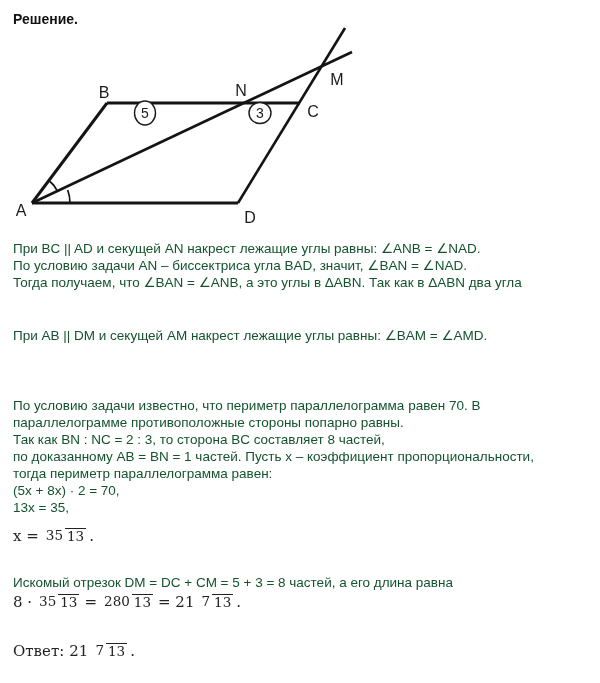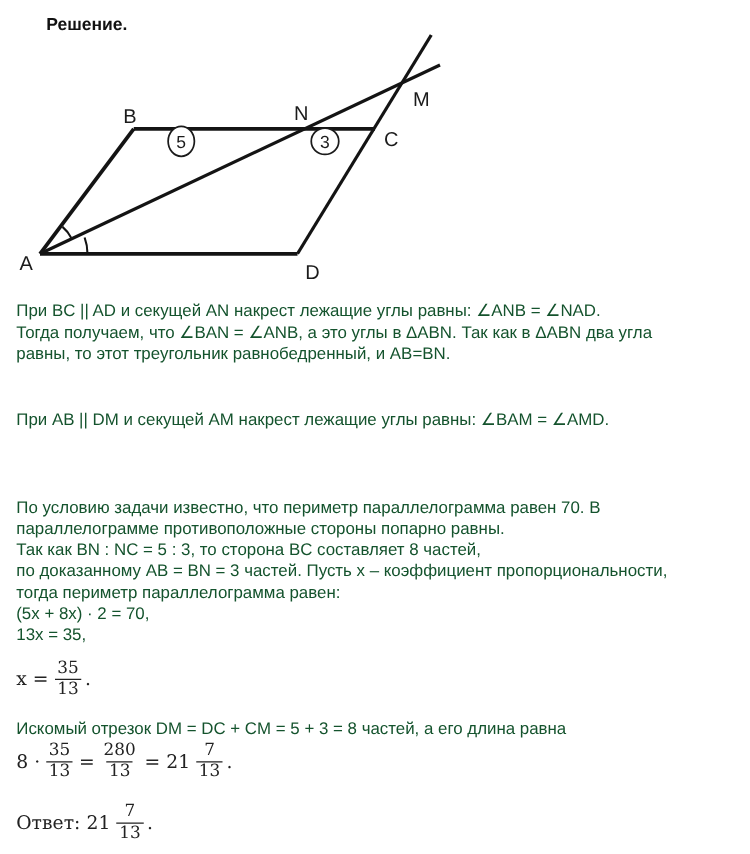--- a/index.html
+++ b/index.html
@@ -3,38 +3,38 @@
 <meta charset="utf-8">
 <style>
   * { margin:0; padding:0; box-sizing:border-box; }
   html,body { background:#ffffff; }
   body {
     width:600px; height:683px; position:relative; overflow:hidden;
     font-family:"Liberation Sans", sans-serif; color:#1d1d1d;
   }
   .title {
     position:absolute; left:13px; top:11px;
-    font-size:14px; font-weight:bold; color:#111;margin-left:24px;
+    font-size:14px; font-weight:bold; color:#111;
   }
   .diagram { position:absolute; left:0; top:26px; }
   .para { position:absolute; left:13px; font-size:13.5px; line-height:17px; color:#14532d; white-space:nowrap; }
   .p1 { top:240px; }
   .p2 { top:327px; }
   .p3 { top:397px; }
   .p4 { top:574px; }
   .mathrow {
     position:absolute; left:13px; display:flex; align-items:center;
     font-family:"DejaVu Serif", serif; font-size:15px; color:#222;
     gap:5px; white-space:nowrap;
   }
   .xeq   { top:527px; }
   .eqfin { top:593px; }
   .answ  { top:642px;justify-content:space-between; }
   .frac {
-    display:inline-flex; flex-direction:column; align-items:center;
+    display:inline-flex; flex-direction:row; align-items:center;
     font-size:13.5px; line-height:1.15; font-family:"DejaVu Serif", serif;
   }
   .frac .den { border-top:1.4px solid #222; padding:0 2px; }
   .frac .num { padding:0 2px; }
   .period { margin-left:-2px; }
   svg text { font-family:"Liberation Sans", sans-serif; fill:#1b1b1b; }
   .vlabel { font-size:16px; }
   .badge-num { font-size:14px; }
 </style>
 </head>
@@ -63,33 +63,33 @@
   <text class="vlabel" x="21" y="216" text-anchor="middle">A</text>
   <text class="vlabel" x="104" y="98" text-anchor="middle">B</text>
   <text class="vlabel" x="241" y="96" text-anchor="middle">N</text>
   <text class="vlabel" x="313" y="117" text-anchor="middle">C</text>
   <text class="vlabel" x="337" y="85" text-anchor="middle">M</text>
   <text class="vlabel" x="250" y="223" text-anchor="middle">D</text>
 </svg>
 
 <div class="para p1">
   <div>При BC || AD и секущей AN накрест лежащие углы равны: ∠ANB = ∠NAD.</div>
+  <div>По условию задачи AN – биссектриса угла BAD, значит, ∠BAN = ∠NAD.</div>
   <div>Тогда получаем, что ∠BAN = ∠ANB, а это углы в ΔABN. Так как в ΔABN два угла</div>
-  <div>равны, то этот треугольник равнобедренный, и AB=BN.</div>
 </div>
 
 <div class="para p2">
   <div>При AB || DM и секущей AM накрест лежащие углы равны: ∠BAM = ∠AMD.</div>
 </div>
 
 <div class="para p3">
   <div>По условию задачи известно, что периметр параллелограмма равен 70. В</div>
   <div>параллелограмме противоположные стороны попарно равны.</div>
-  <div>Так как BN : NC = 5 : 3, то сторона BC составляет 8 частей,</div>
-  <div>по доказанному AB = BN = 3 частей. Пусть x – коэффициент пропорциональности,</div>
+  <div>Так как BN : NC = 2 : 3, то сторона BC составляет 8 частей,</div>
+  <div>по доказанному AB = BN = 1 частей. Пусть x – коэффициент пропорциональности,</div>
   <div>тогда периметр параллелограмма равен:</div>
   <div>(5x + 8x) · 2 = 70,</div>
   <div>13x = 35,</div>
 </div>
 
 <div class="mathrow xeq">
   <span>x =</span>
   <span class="frac">
     <span class="num">35</span>
     <span class="den">13</span>

